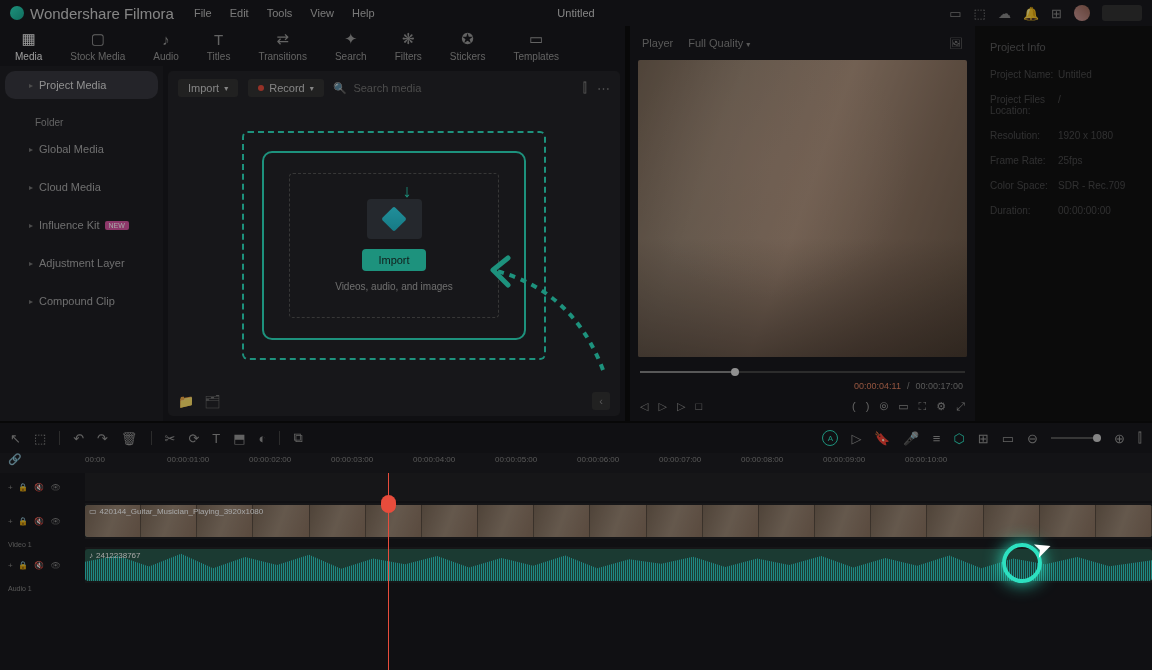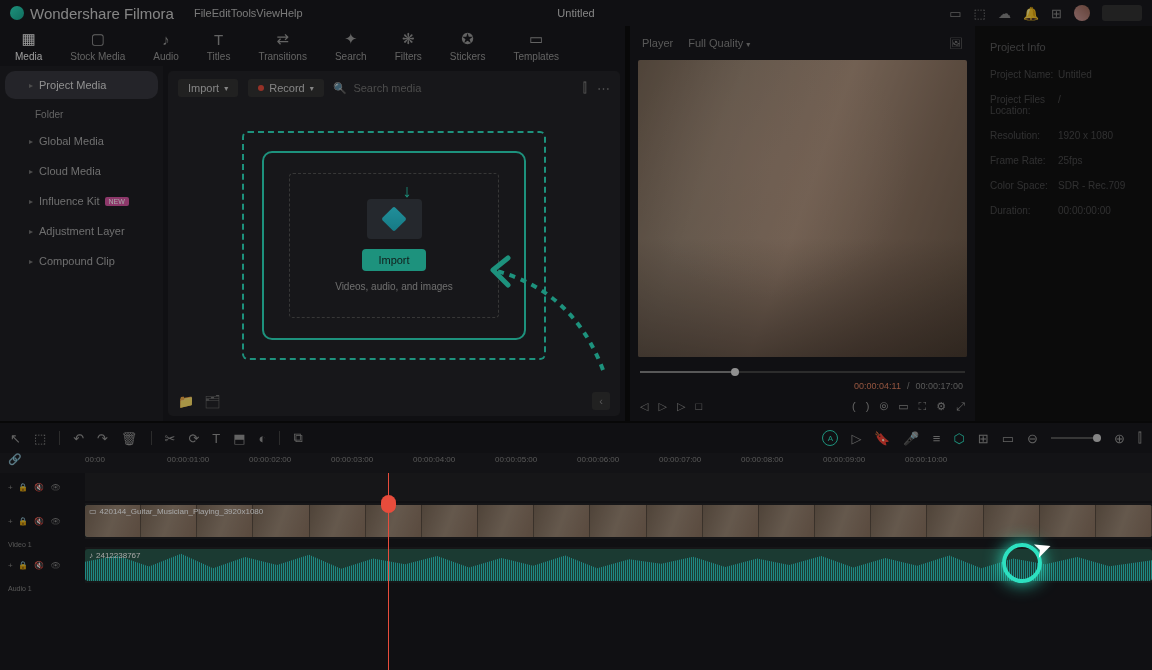--- a/index.html
+++ b/index.html
@@ -1,35 +1,35 @@
 <!DOCTYPE html>
 <html><head>
 <meta charset="utf-8">
 <style>
 *{margin:0;padding:0;box-sizing:border-box;font-family:-apple-system,BlinkMacSystemFont,"Segoe UI",Arial,sans-serif}
 body{background:#0d0d0d;color:#999;font-size:11px;width:1152px;height:670px;overflow:hidden;position:relative}
 .titlebar{height:26px;background:#1a1a1e;display:flex;align-items:center;padding:0 10px;position:relative}
 .app-icon{width:14px;height:14px;background:linear-gradient(135deg,#2de0c0,#1aa890);border-radius:50%;margin-right:6px}
 .app-name{color:#ccc;font-size:15px;margin-right:20px}
-.menu-items{display:flex;}
+.menu-items{display:flex;gap:18px}
 .menu-items span{color:#bbb;font-size:11px;cursor:pointer}
 .title-center{position:absolute;left:50%;transform:translateX(-50%);color:#ccc;font-size:11px}
 .title-right{position:absolute;right:10px;display:flex;align-items:center;gap:12px}
 .title-right .icn{color:#888;font-size:13px;cursor:pointer}
 .avatar{width:16px;height:16px;border-radius:50%;background:linear-gradient(45deg,#c99,#965)}
 .login-btn{background:#333;border-radius:3px;padding:3px 20px;height:16px}
 .main-row{display:flex;height:395px}
 .left-col{width:625px;display:flex;flex-direction:column}
 .tab-bar{height:40px;background:#1a1a1e;display:flex;align-items:center;padding:0 15px;gap:28px}
 .tab{display:flex;flex-direction:column;align-items:center;gap:3px;color:#999;cursor:pointer;font-size:10px}
 .tab.active{color:#eee}
 .tab .ti{font-size:15px;color:inherit}
 .media-body{flex:1;display:flex;background:#1a1a1e}
 .sidebar{width:163px;background:#1f1f24;padding:5px}
-.side-item{height:28px;display:flex;align-items:center;padding:0 24px;color:#aaa;font-size:11px;border-radius:10px;margin-bottom:2px;cursor:pointer}
+.side-item{height:28px;display:flex;align-items:center;padding:0 24px;color:#aaa;font-size:11px;border-radius:10px;margin-bottom:10px;cursor:pointer}
 .side-item.active{background:#38383f;color:#ddd}
 .side-item::before{content:"▸";font-size:8px;margin-right:6px;color:#777}
 .side-sub{padding-left:30px;height:26px;display:flex;align-items:center;color:#999;font-size:10px}
 .badge-new{background:#d956a3;color:#fff;font-size:7px;padding:1px 4px;border-radius:2px;margin-left:5px}
 .media-main{flex:1;display:flex;flex-direction:column;background:#242428;margin:5px;border-radius:5px}
 .media-toolbar{height:34px;display:flex;align-items:center;padding:0 10px;gap:10px}
 .tb-btn{background:#333;border-radius:3px;padding:3px 10px;color:#ccc;font-size:11px;display:flex;align-items:center;gap:5px;cursor:pointer}
 .tb-btn .chev{font-size:8px}
 .rec-dot{width:6px;height:6px;background:#e74c3c;border-radius:50%}
 .search-box{flex:1;display:flex;align-items:center;gap:6px;color:#777}

